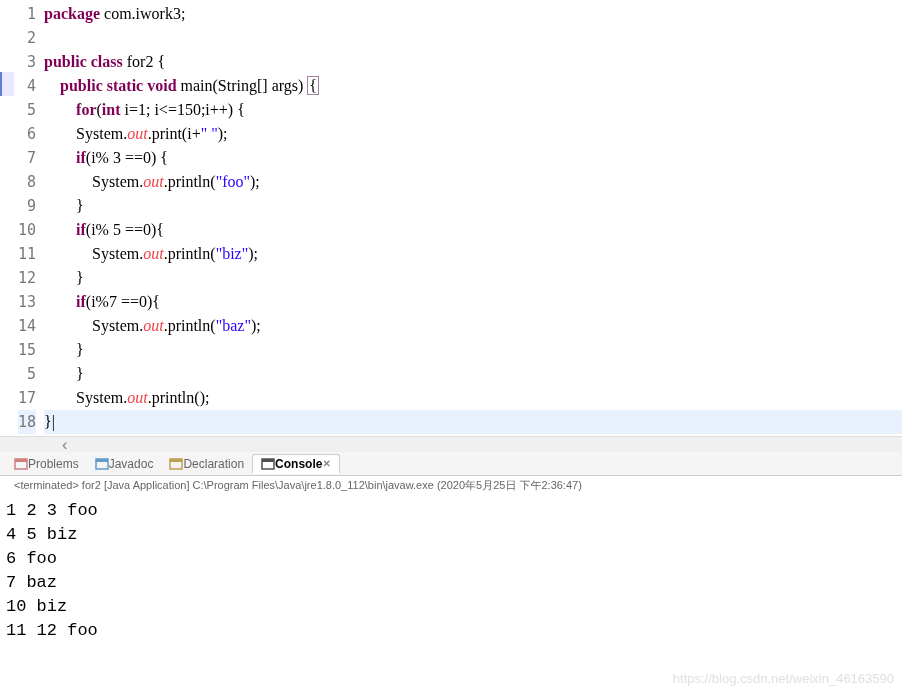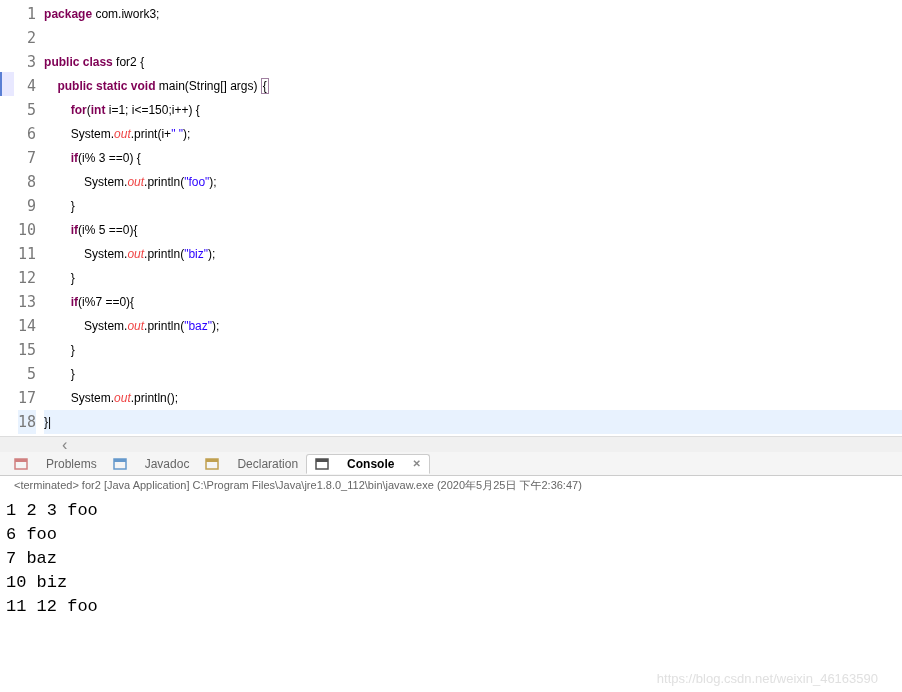--- a/index.html
+++ b/index.html
@@ -1,38 +1,38 @@
 <!DOCTYPE html>
 <html><head>
 <meta charset="utf-8">
 <style>
 * { margin: 0; padding: 0; box-sizing: border-box; }
 body { font-family: Consolas, "Courier New", monospace; font-size: 16px; background: #fff; color: #000; width: 902px; }
 .gutter { background: #fff; color: #787878; text-align: right; padding: 2px 8px 2px 4px; user-select: none; font-family: Consolas, monospace; }
 .gutter div { line-height: 24px; font-size: 15px; }
 .code { padding: 2px 0; flex:1; position: relative; }
-.code pre { font-family: Liberation Sans, sans-serif; line-height: 24px; font-size: 12px; }
+.code pre { font-family: Liberation Serif, serif; line-height: 24px; font-size: 16px; }
 .marker-col { width: 14px; background: #fff; }
 .marker-col div { height: 24px; width: 14px; }
 .marker-blue { background: #e8e8ff; border-left: 2px solid #5a7fd4; }
 .line-highlight { background: #e8f2fe; }
 .kw-purple { color: #7f0055; font-weight: bold; }
 .str { color: #2a00ff; }
 .field-italic { color: #ef4444; font-style: italic; }
 .scrollbar-h { height: 16px; background: #f0f0f0; border-top: 1px solid #ddd; }
 .scroll-thumb { width: 20px; height: 100%; display: inline-block; margin-left: 60px; color: #888; }
 .tabs-panel { display: flex; align-items: center; padding: 2px 6px; background: #f5f5f5; font-family: "Segoe UI", Tahoma, sans-serif; font-size: 12px; border-bottom: 1px solid #ccc; height: 24px; }
-.tab { display: inline-flex; align-items: center; padding: 2px 8px; color: #666; cursor: pointer; gap: 18px; }
+.tab { display: inline-flex; align-items: center; padding: 2px 8px; color: #666; cursor: pointer; gap: 0; }
 .tab.active { background: #fff; border: 1px solid #ccc; border-bottom: 1px solid #fff; color: #000; font-weight: bold; border-radius: 3px 3px 0 0; }
 .tab-icon { width: 14px; height: 14px; display: inline-block; }
 .console-header { font-family: "Segoe UI", Tahoma, sans-serif; font-size: 11px; color: #666; padding: 2px 14px; }
 .console-output { padding: 4px 6px; font-family: Consolas, "Courier New", monospace; font-size: 17px; line-height: 24px; }
 .editor-wrap { display: flex; }
 .box-cursor { border: 1px solid #a080a0; padding: 0 1px; }
-.watermark { position: absolute; right: 24px; bottom: 6px; color: #e0e0e0; font-size: 13px; font-family: Arial, sans-serif; }
+.watermark { position: absolute; right: 8px; bottom: 6px; color: #e0e0e0; font-size: 13px; font-family: Arial, sans-serif; }
 </style>
 </head>
 <body>
 
 <div class="editor-wrap">
   <div class="marker-col" id="marker-col">
       <div></div>
       <div></div>
       <div></div>
       <div class="marker-blue"></div>
@@ -107,19 +107,20 @@
           <rect x="1" y="2" width="12" height="3" fill="#505050"></rect>
         </svg></span>
       <span>Console</span>
       <span style="color: rgb(136, 136, 136); font-size: 10px;"> ✕</span>
     </div>
   </div>
 
 <div class="console-header">&lt;terminated&gt; for2 [Java Application] C:\Program Files\Java\jre1.8.0_112\bin\javaw.exe (2020年5月25日 下午2:36:47)</div>
 <div class="console-output" id="console-out">
     <div>1 2 3 foo</div>
+    <div>4 5 biz</div>
     <div>6 foo</div>
     <div>7 baz</div>
     <div>10 biz</div>
     <div>11 12 foo</div>
   </div>
 
 <div class="watermark">https://blog.csdn.net/weixin_46163590</div>
 
 </body></html>

